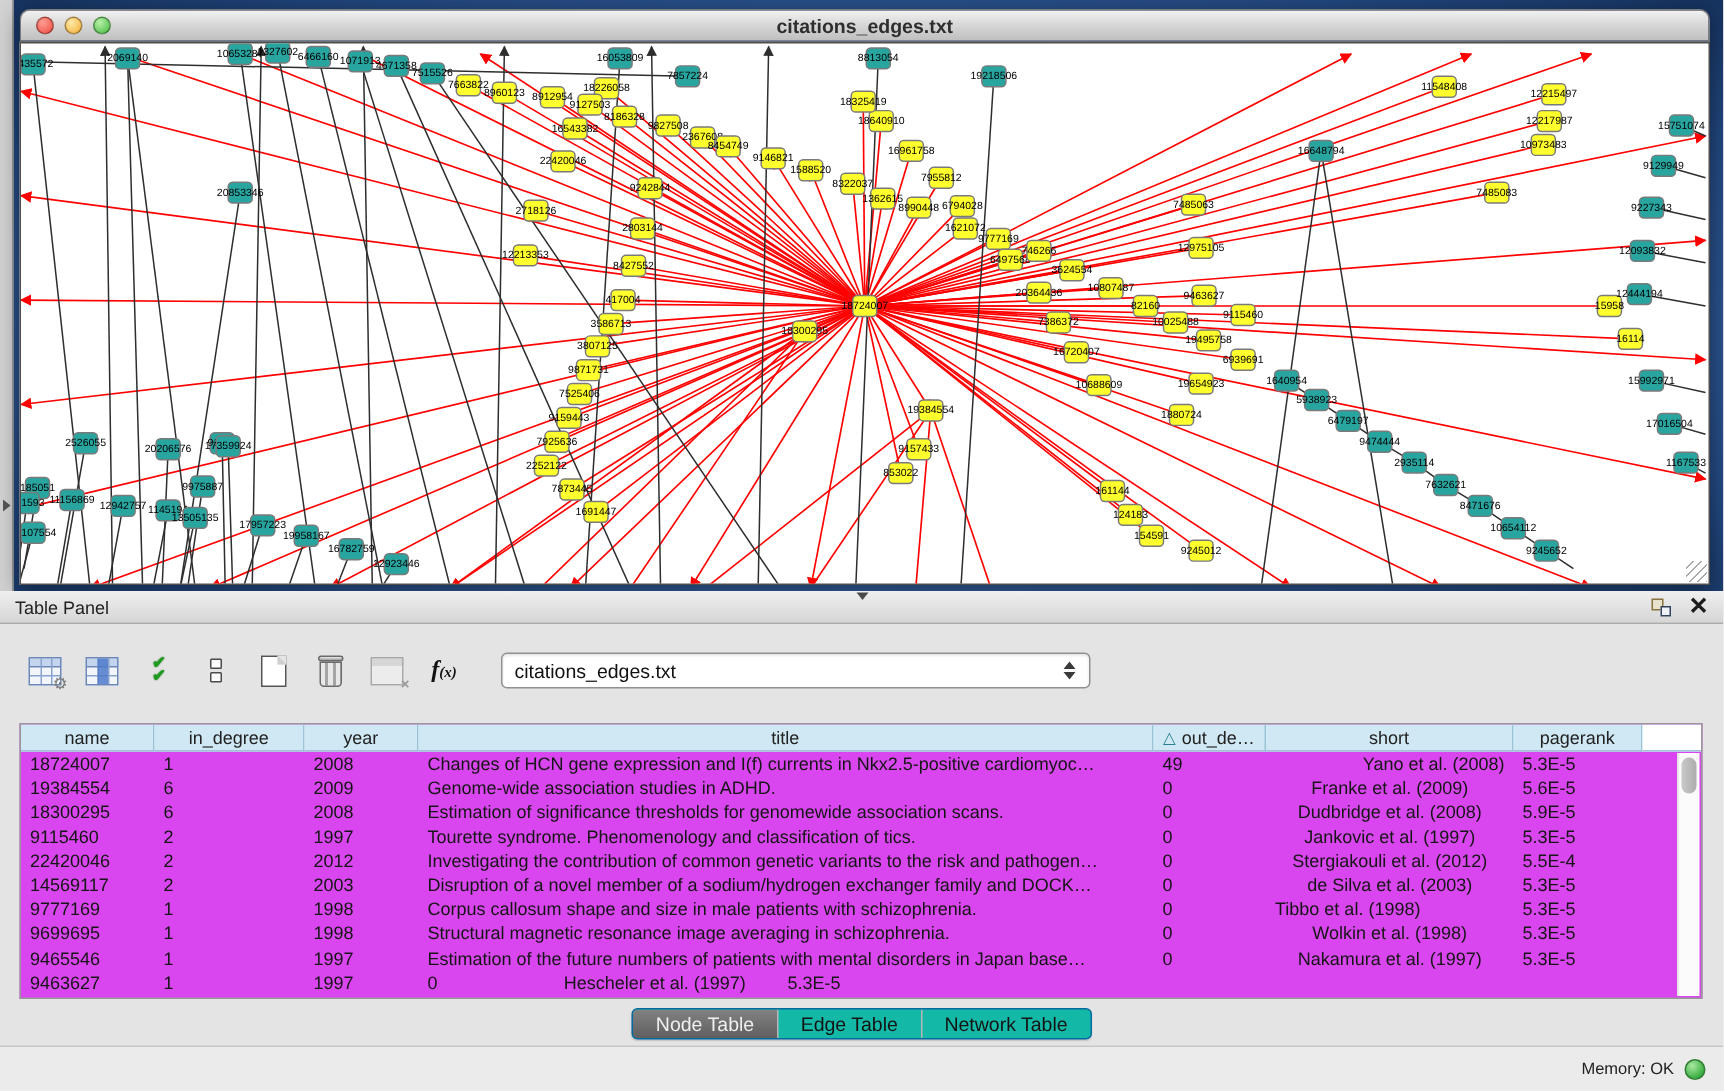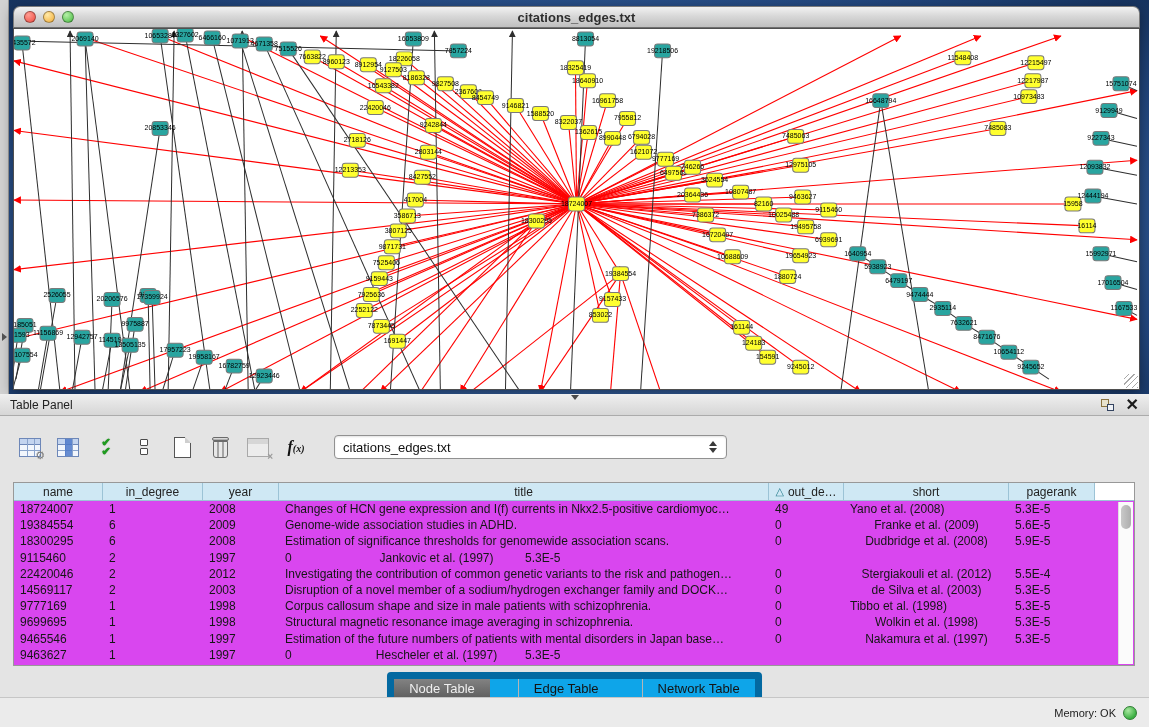--- a/index.html
+++ b/index.html
@@ -80,21 +80,21 @@
   .thead { display:flex; height:18px; background:#cfe8f4; }
   .hcell { height:18px; border-right:1px solid #9cc3d6; border-bottom:1px solid #9cc3d6;
     display:flex; align-items:center; justify-content:center; gap:4px; font-size:12px; color:#222; background:#cfe8f4; overflow:hidden; white-space:nowrap; }
   .sorticon { color:#2a7f8f; font-size:11px; }
   .trow { display:flex; height:16.2px; align-items:center; }
   .tcell { font-size:12px; color:#161616; padding:0 6px; white-space:nowrap; overflow:hidden; height:16px; line-height:16px; }
   .vscroll { position:absolute; top:19px; right:1px; bottom:1px; width:15px; background:#fbfbfb; border-left:1px solid #e0e0e0; }
   .vthumb { position:absolute; top:3px; left:2px; width:10px; height:24px; border-radius:5px; background:linear-gradient(90deg,#c9c9c9,#adadad); }
 
   .tabsrow { position:absolute; top:278px; left:0; width:100%; display:flex; justify-content:center; }
-  .segmented { display:inline-flex; border:7px solid #0369a1; border-radius:4px; overflow:hidden; background:#0ea5e9; box-shadow:0 1px 1px rgba(0,0,0,.15);gap:28px; }
+  .segmented { display:inline-flex; border:1px solid #0369a1; border-radius:4px; overflow:hidden; background:#14b8a6; box-shadow:0 1px 1px rgba(0,0,0,.15); }
   .tab { padding:2px 15px; font-size:13px; color:#141414; border-left:1px solid #b5b5b5; }
   .tab:first-child { border-left:none; }
   .tab.active { background:linear-gradient(#828282,#5f5f5f); color:#efefef; }
 
   .statusbar { position:absolute; bottom:0; left:0; width:100%; height:30px; background:#ebebeb; border-top:1px solid #c6c6c6;
     display:flex; align-items:center; justify-content:flex-end; gap:7px; padding-right:12px; }
   .mem-label { font-size:11px; color:#222;margin-left:32px; }
   .mem-dot { width:14px; height:14px; border-radius:50%; border:1px solid #2e7d32;
     background:radial-gradient(circle at 35% 30%, #a9e8a0, #3cb043 70%); }
 </style>
@@ -864,21 +864,21 @@
           </div>
           <div class="hcell" style="flex: 1 1 0%; background: rgb(255, 255, 255); border-right: none;"></div>
         </div>
       <div id="tbody">
           <div class="trow">
             <div class="tcell" style="width: 89px;">18724007</div>
             <div class="tcell" style="width: 100px;">1</div>
             <div class="tcell" style="width: 76px;">2008</div>
             <div class="tcell" style="width: 490px;">Changes of HCN gene expression and I(f) currents in Nkx2.5-positive cardiomyoc…</div>
             <div class="tcell" style="width: 75px;">49</div>
-            <div class="tcell" style="width: 165px; text-align: left;">Yano et al. (2008)</div>
+            <div class="tcell" style="width: 165px; text-align: right;">Yano et al. (2008)</div>
             <div class="tcell" style="width: 86px;">5.3E-5</div>
           </div>
           <div class="trow">
             <div class="tcell" style="width: 89px;">19384554</div>
             <div class="tcell" style="width: 100px;">6</div>
             <div class="tcell" style="width: 76px;">2009</div>
             <div class="tcell" style="width: 490px;">Genome-wide association studies in ADHD.</div>
             <div class="tcell" style="width: 75px;">0</div>
             <div class="tcell" style="width: 165px; text-align: center;">Franke et al. (2009)</div>
             <div class="tcell" style="width: 86px;">5.6E-5</div>
@@ -889,20 +889,21 @@
             <div class="tcell" style="width: 76px;">2008</div>
             <div class="tcell" style="width: 490px;">Estimation of significance thresholds for genomewide association scans.</div>
             <div class="tcell" style="width: 75px;">0</div>
             <div class="tcell" style="width: 165px; text-align: center;">Dudbridge et al. (2008)</div>
             <div class="tcell" style="width: 86px;">5.9E-5</div>
           </div>
           <div class="trow">
             <div class="tcell" style="width: 89px;">9115460</div>
             <div class="tcell" style="width: 100px;">2</div>
             <div class="tcell" style="width: 76px;">1997</div>
+            <div class="tcell" style="width: 490px;">Tourette syndrome. Phenomenology and classification of tics.</div>
             <div class="tcell" style="width: 75px;">0</div>
             <div class="tcell" style="width: 165px; text-align: center;">Jankovic et al. (1997)</div>
             <div class="tcell" style="width: 86px;">5.3E-5</div>
           </div>
           <div class="trow">
             <div class="tcell" style="width: 89px;">22420046</div>
             <div class="tcell" style="width: 100px;">2</div>
             <div class="tcell" style="width: 76px;">2012</div>
             <div class="tcell" style="width: 490px;">Investigating the contribution of common genetic variants to the risk and pathogen…</div>
             <div class="tcell" style="width: 75px;">0</div>

